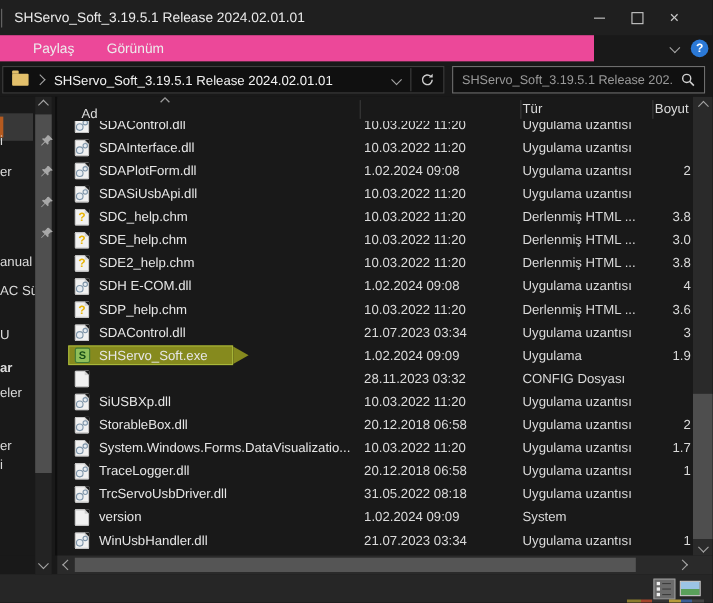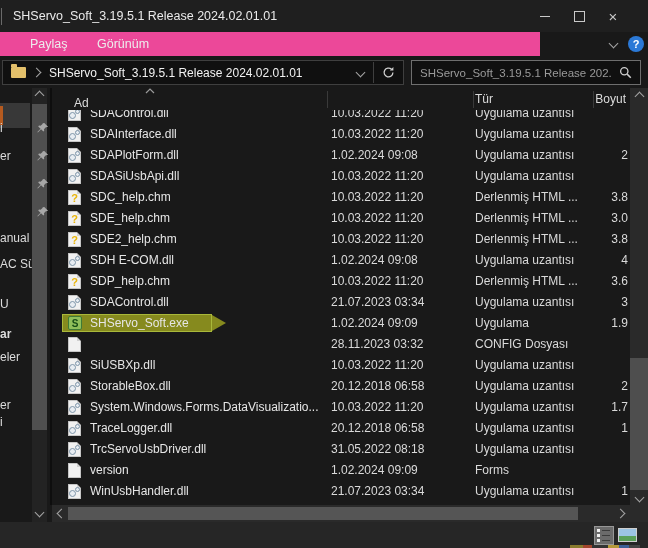--- a/index.html
+++ b/index.html
@@ -369,21 +369,21 @@
         </span>
         <span class="c-name">TrcServoUsbDriver.dll</span>
         <span class="c-date">31.05.2022 08:18</span>
         <span class="c-type">Uygulama uzantısı</span>
         <span class="c-size"></span>
       </div>
       <div class="row">
         <span class="ic doc"></span>
         <span class="c-name">version</span>
         <span class="c-date">1.02.2024 09:09</span>
-        <span class="c-type">Forms</span>
+        <span class="c-type">System</span>
         <span class="c-size"></span>
       </div>
       <div class="row">
         <span class="ic doc">
           <span class="gear1"></span>
           <span class="gear2"></span>
         </span>
         <span class="c-name">WinUsbHandler.dll</span>
         <span class="c-date">21.07.2023 03:34</span>
         <span class="c-type">Uygulama uzantısı</span>

